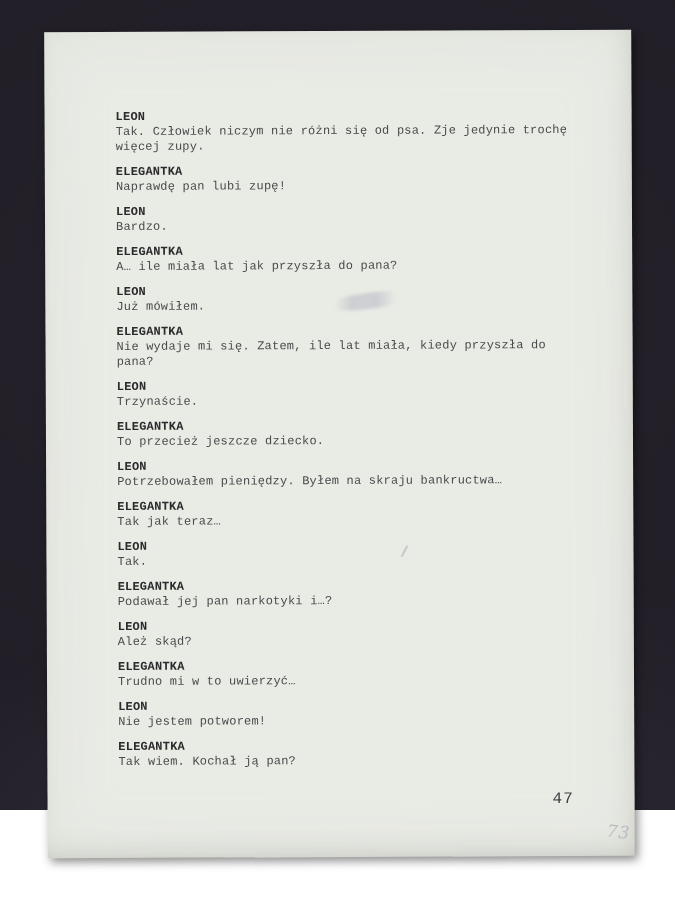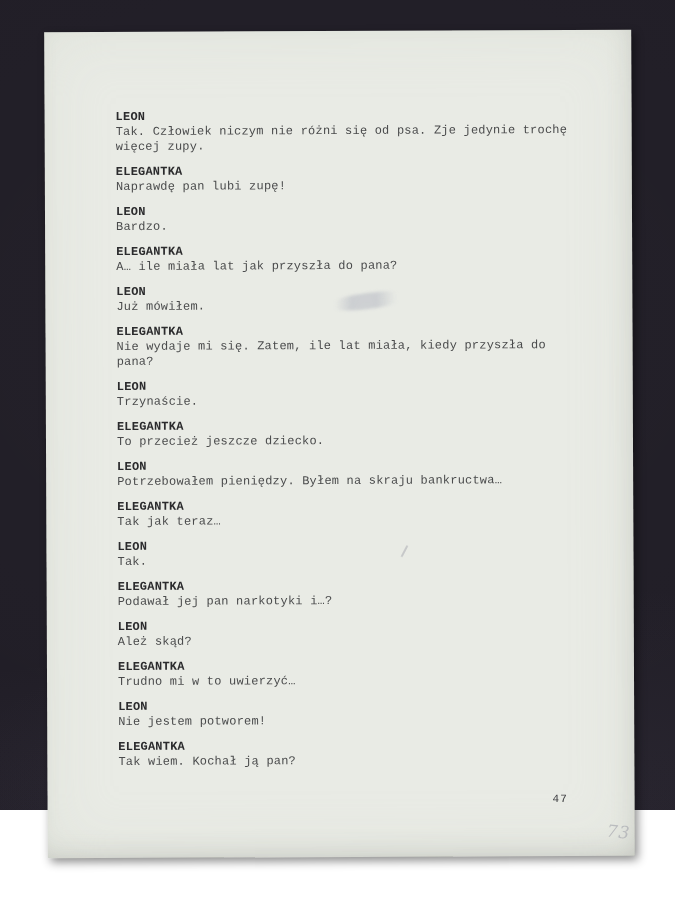--- a/index.html
+++ b/index.html
@@ -49,21 +49,21 @@
   .block { margin-bottom: 10px; }
   .cue {
     font-weight: bold;
     color: var(--heading-ink);
   }
   .dialogue { white-space: pre; }
   .page-number {
     position: absolute;
     left: 505px;
     top: 762px;
-    font-size: 11px;
+    font-size: 16px;
     line-height: 15px;
     color: #404144;
     letter-spacing: 1px;
   }
   .handwritten {
     position: absolute;
     left: 559px;
     top: 793px;
     font-family: "DejaVu Serif", serif;
     font-style: italic;

